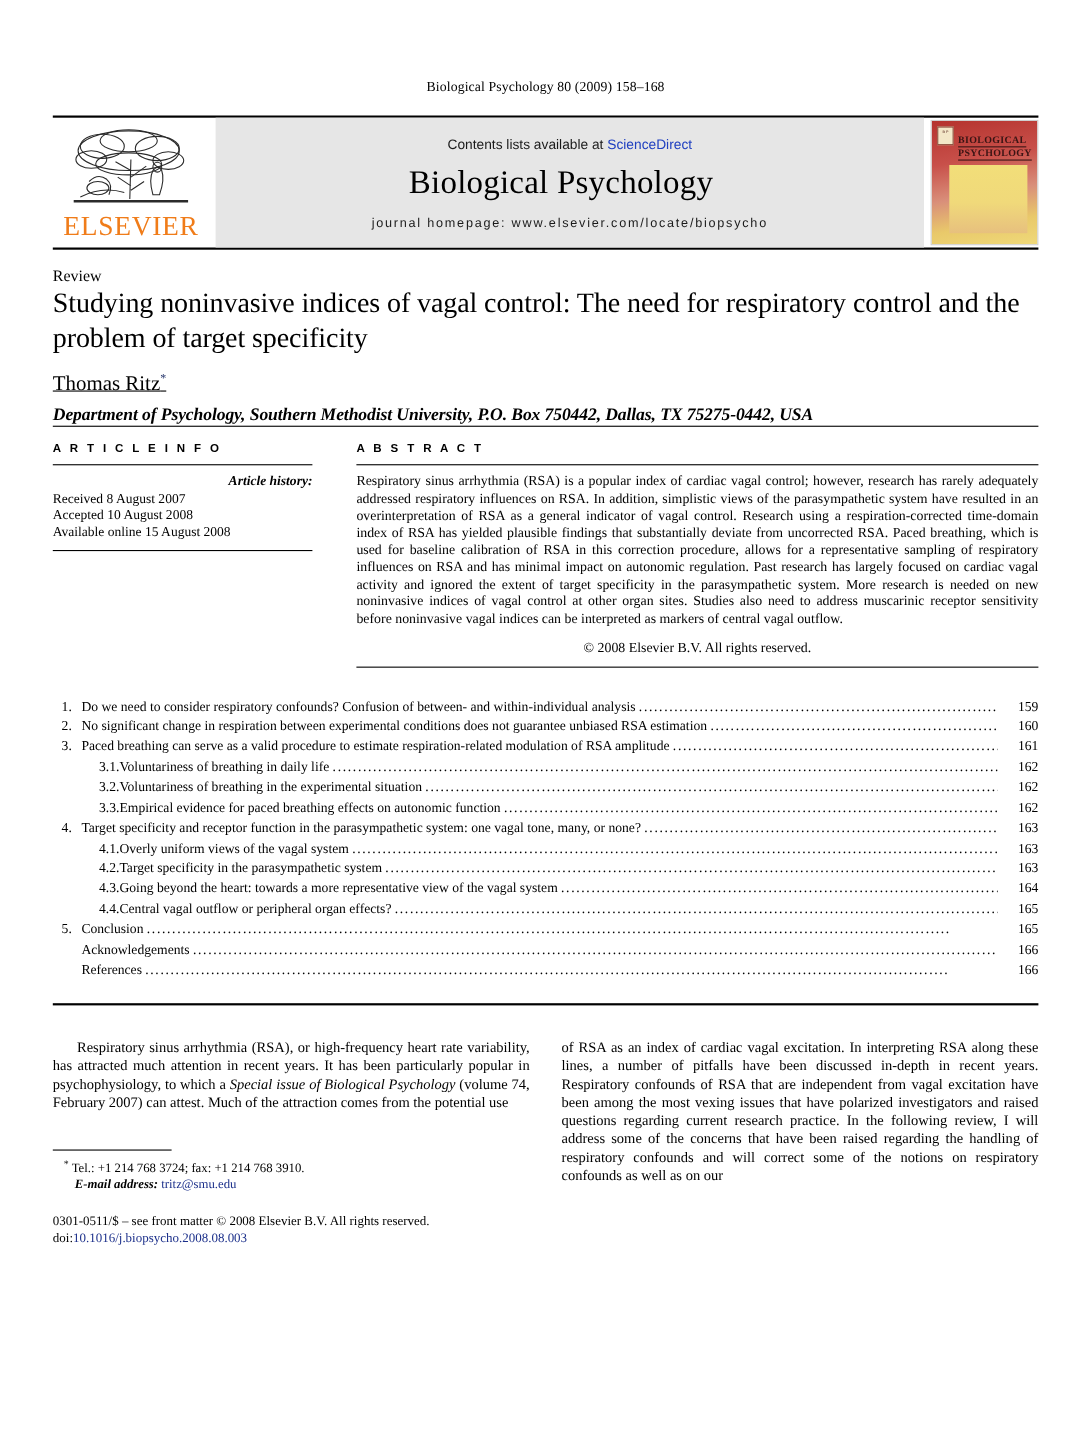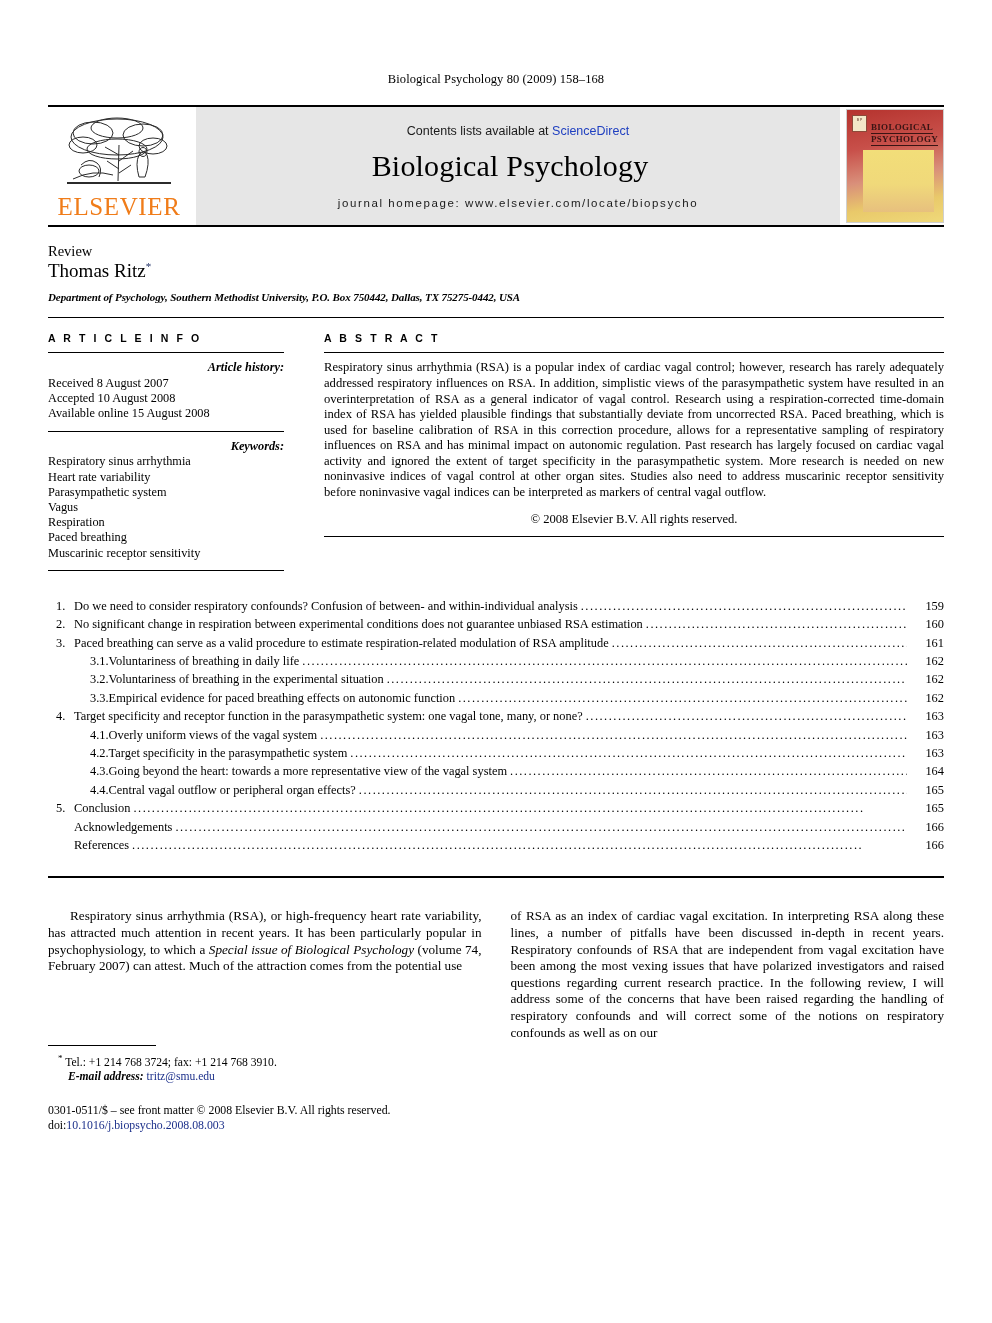--- a/index.html
+++ b/index.html
@@ -117,23 +117,23 @@
 
   .title-block { padding-top: 16px; }
   .doctype { font-family: "Liberation Serif", serif; font-size: 14.5px; }
   .paper-title {
     font-size: 25.5px;
     line-height: 31px;
     font-weight: normal;
     margin: 0 0 16px 0;
     letter-spacing: -.1px;
   }
-  .authors { font-size: 19px; margin-bottom: 9px; }
+  .authors { font-size: 19px; margin-bottom: 9px; text-decoration: underline; }
   .authors .star { font-size: 11px; vertical-align: super; color: #13245e; }
-  .affiliation { font-size: 11px; font-style: italic; font-weight: bold; margin-bottom: 14px; letter-spacing: -.1px; }
+  .affiliation { font-size: 16px; font-style: italic; font-weight: bold; letter-spacing: -.1px; }
 
   
   .info-abstract {
     display: flex;
     border-top: 1.6px solid #000;
     padding-top: 14px;
     gap: 40px;
   }
   .col-info { flex: 0 0 236px; }
   .col-abs  { flex: 1 1 auto; }
@@ -252,46 +252,37 @@
         <span>BIOLOGICAL</span><br>
         <span>PSYCHOLOGY</span>
       </div>
       <div class="ct-box"></div>
     </div>
   </div>
 
   <div class="rule-thick"></div>
   <div class="title-block">
     <div class="doctype">Review</div>
+    <h1 class="paper-title">Studying noninvasive indices of vagal control: The need for respiratory control and the problem of target specificity</h1>
     <div class="authors">
       <span>Thomas Ritz</span><span class="star">*</span>
     </div>
     <div class="affiliation">Department of Psychology, Southern Methodist University, P.O. Box 750442, Dallas, TX 75275-0442, USA</div>
   </div>
 
   <div class="info-abstract">
     <div class="col-info">
       <div class="sec-head">A R T I C L E   I N F O</div>
       <div class="hrule-sub"></div>
       <div class="info-body">
         <span class="lab">Article history:</span>
         <div>Received 8 August 2007</div>
         <div>Accepted 10 August 2008</div>
         <div>Available online 15 August 2008</div>
       </div>
-      <div class="kw-block info-body">
-        <span class="lab">Keywords:</span>
-        <div>Respiratory sinus arrhythmia</div>
-        <div>Heart rate variability</div>
-        <div>Parasympathetic system</div>
-        <div>Vagus</div>
-        <div>Respiration</div>
-        <div>Paced breathing</div>
-        <div>Muscarinic receptor sensitivity</div>
-      </div>
       <div class="info-bottom-rule"></div>
     </div>
 
     <div class="col-abs">
       <div class="sec-head">A B S T R A C T</div>
       <div class="hrule-sub"></div>
       <div class="abs-text">Respiratory sinus arrhythmia (RSA) is a popular index of cardiac vagal control; however, research has rarely adequately addressed respiratory influences on RSA. In addition, simplistic views of the parasympathetic system have resulted in an overinterpretation of RSA as a general indicator of vagal control. Research using a respiration-corrected time-domain index of RSA has yielded plausible findings that substantially deviate from uncorrected RSA. Paced breathing, which is used for baseline calibration of RSA in this correction procedure, allows for a representative sampling of respiratory influences on RSA and has minimal impact on autonomic regulation. Past research has largely focused on cardiac vagal activity and ignored the extent of target specificity in the parasympathetic system. More research is needed on new noninvasive indices of vagal control at other organ sites. Studies also need to address muscarinic receptor sensitivity before noninvasive vagal indices can be interpreted as markers of central vagal outflow.</div>
       <div class="copyright">© 2008 Elsevier B.V. All rights reserved.</div>
       <div class="info-bottom-rule"></div>
     </div>

